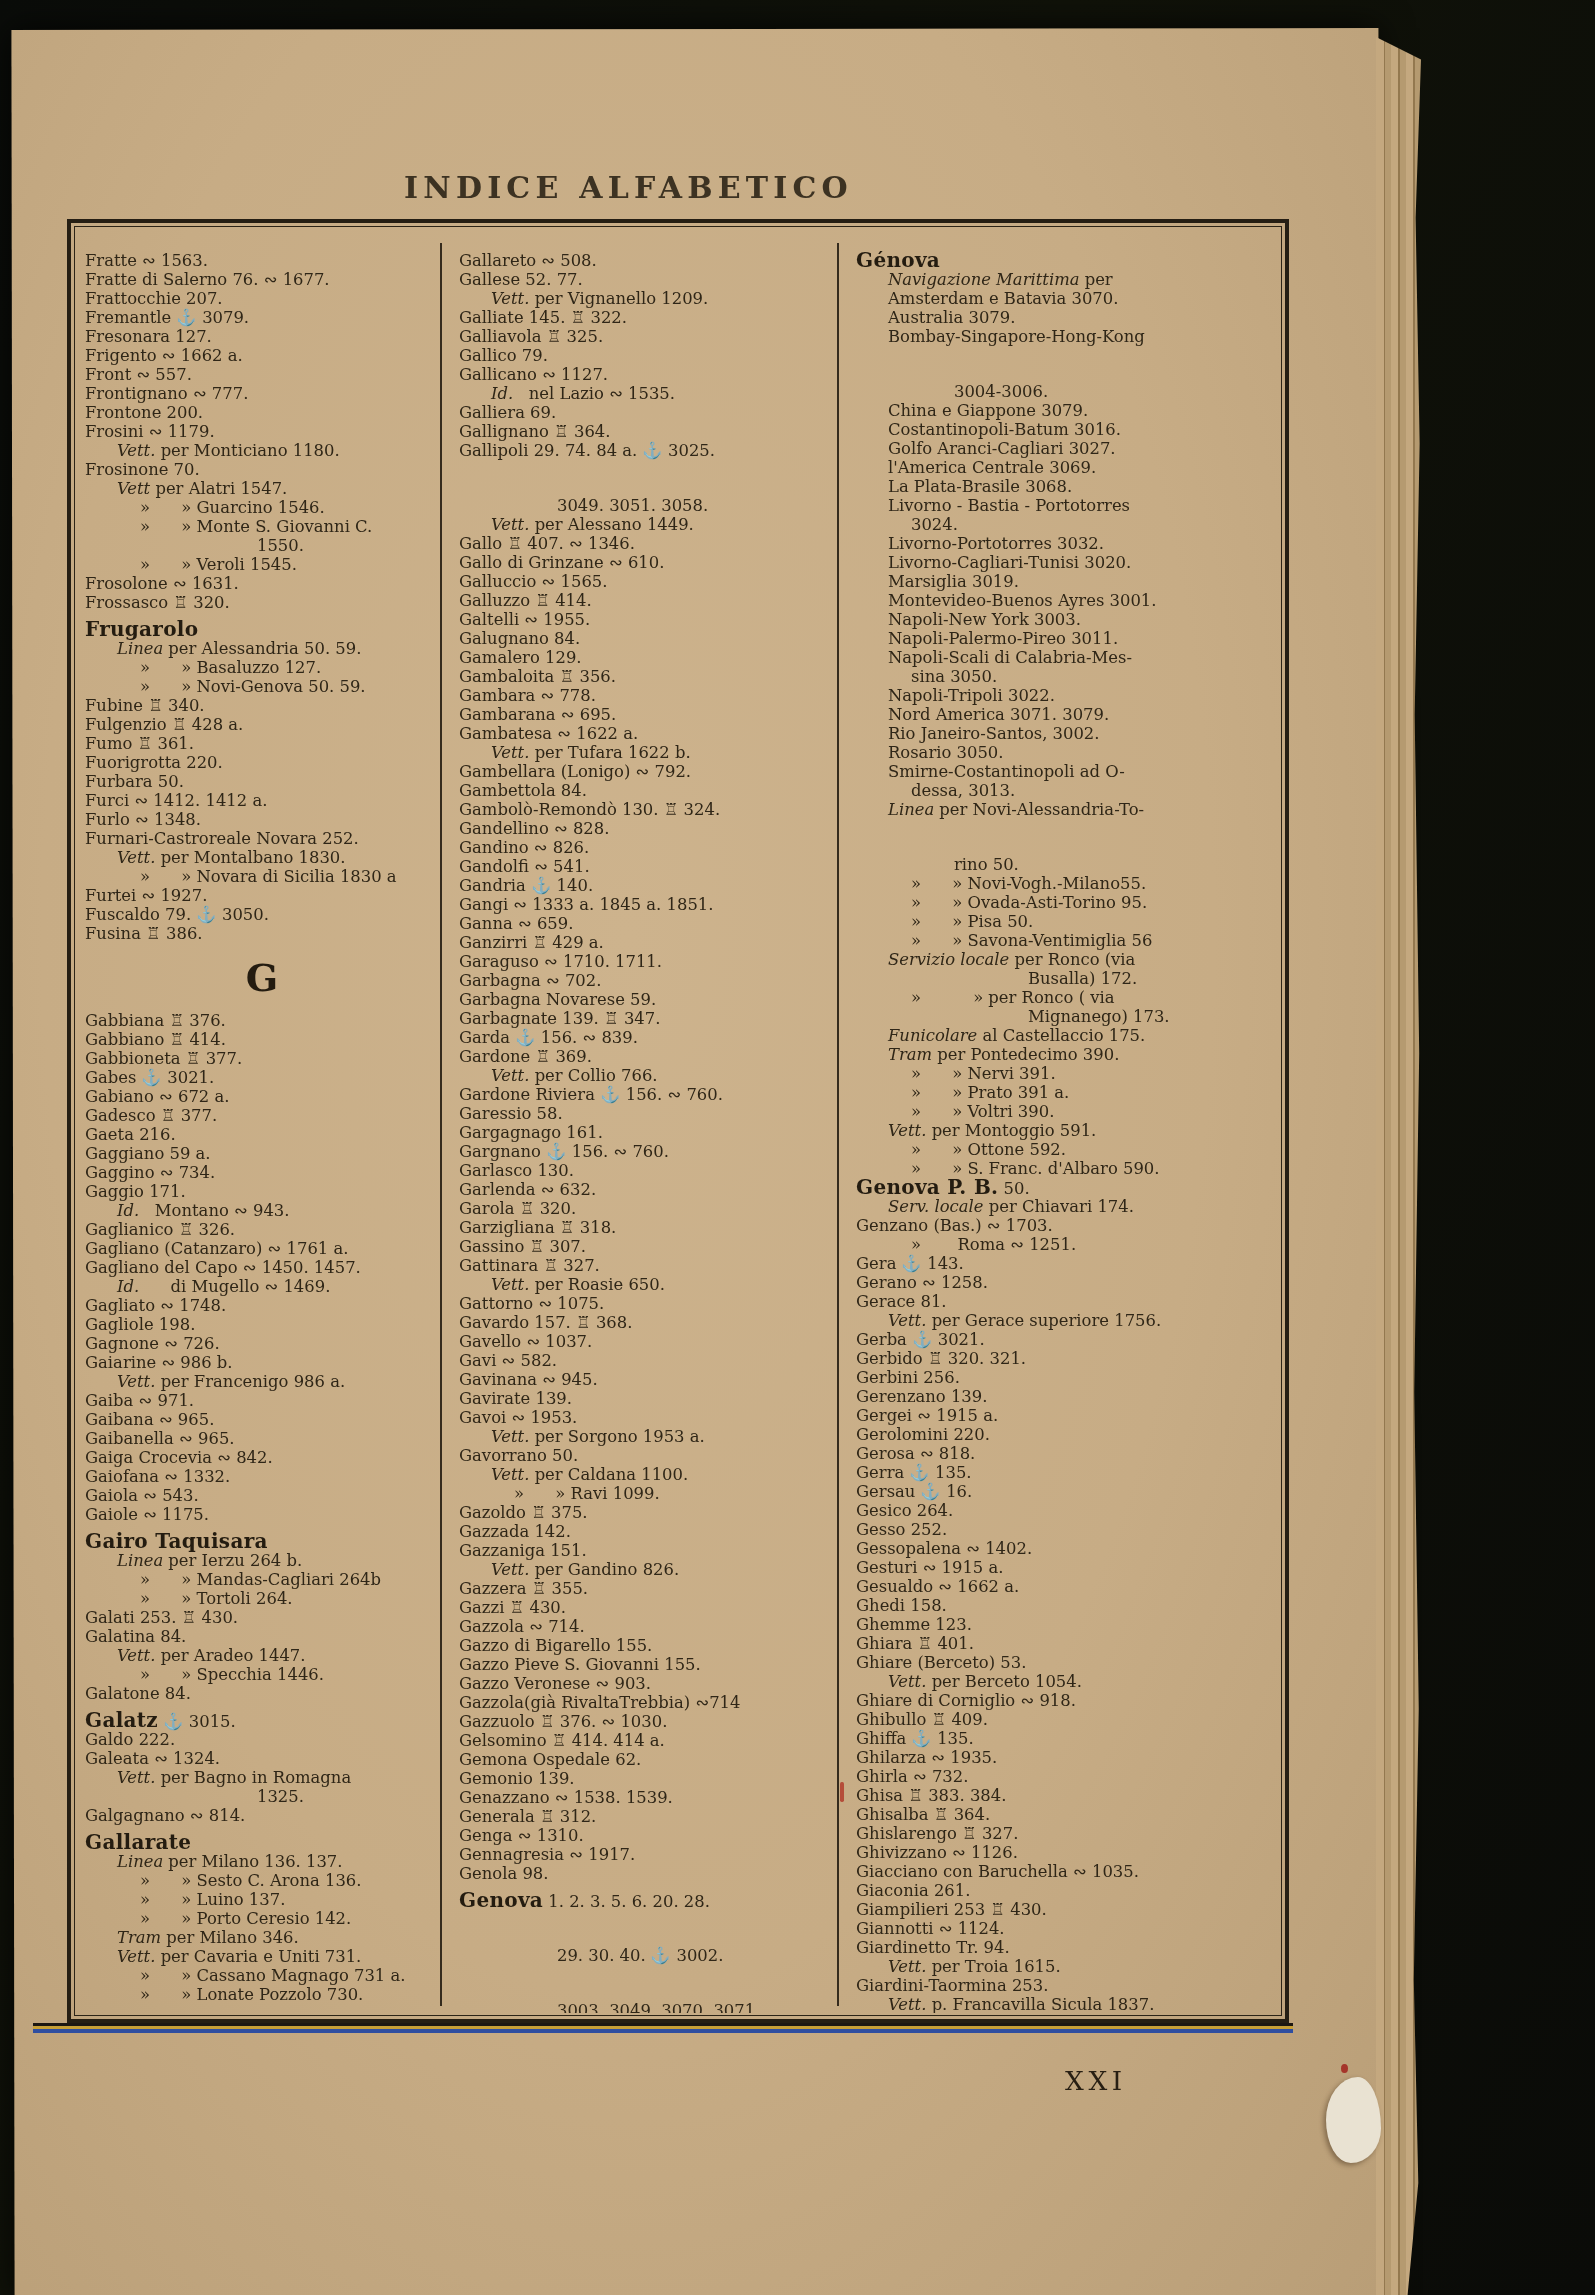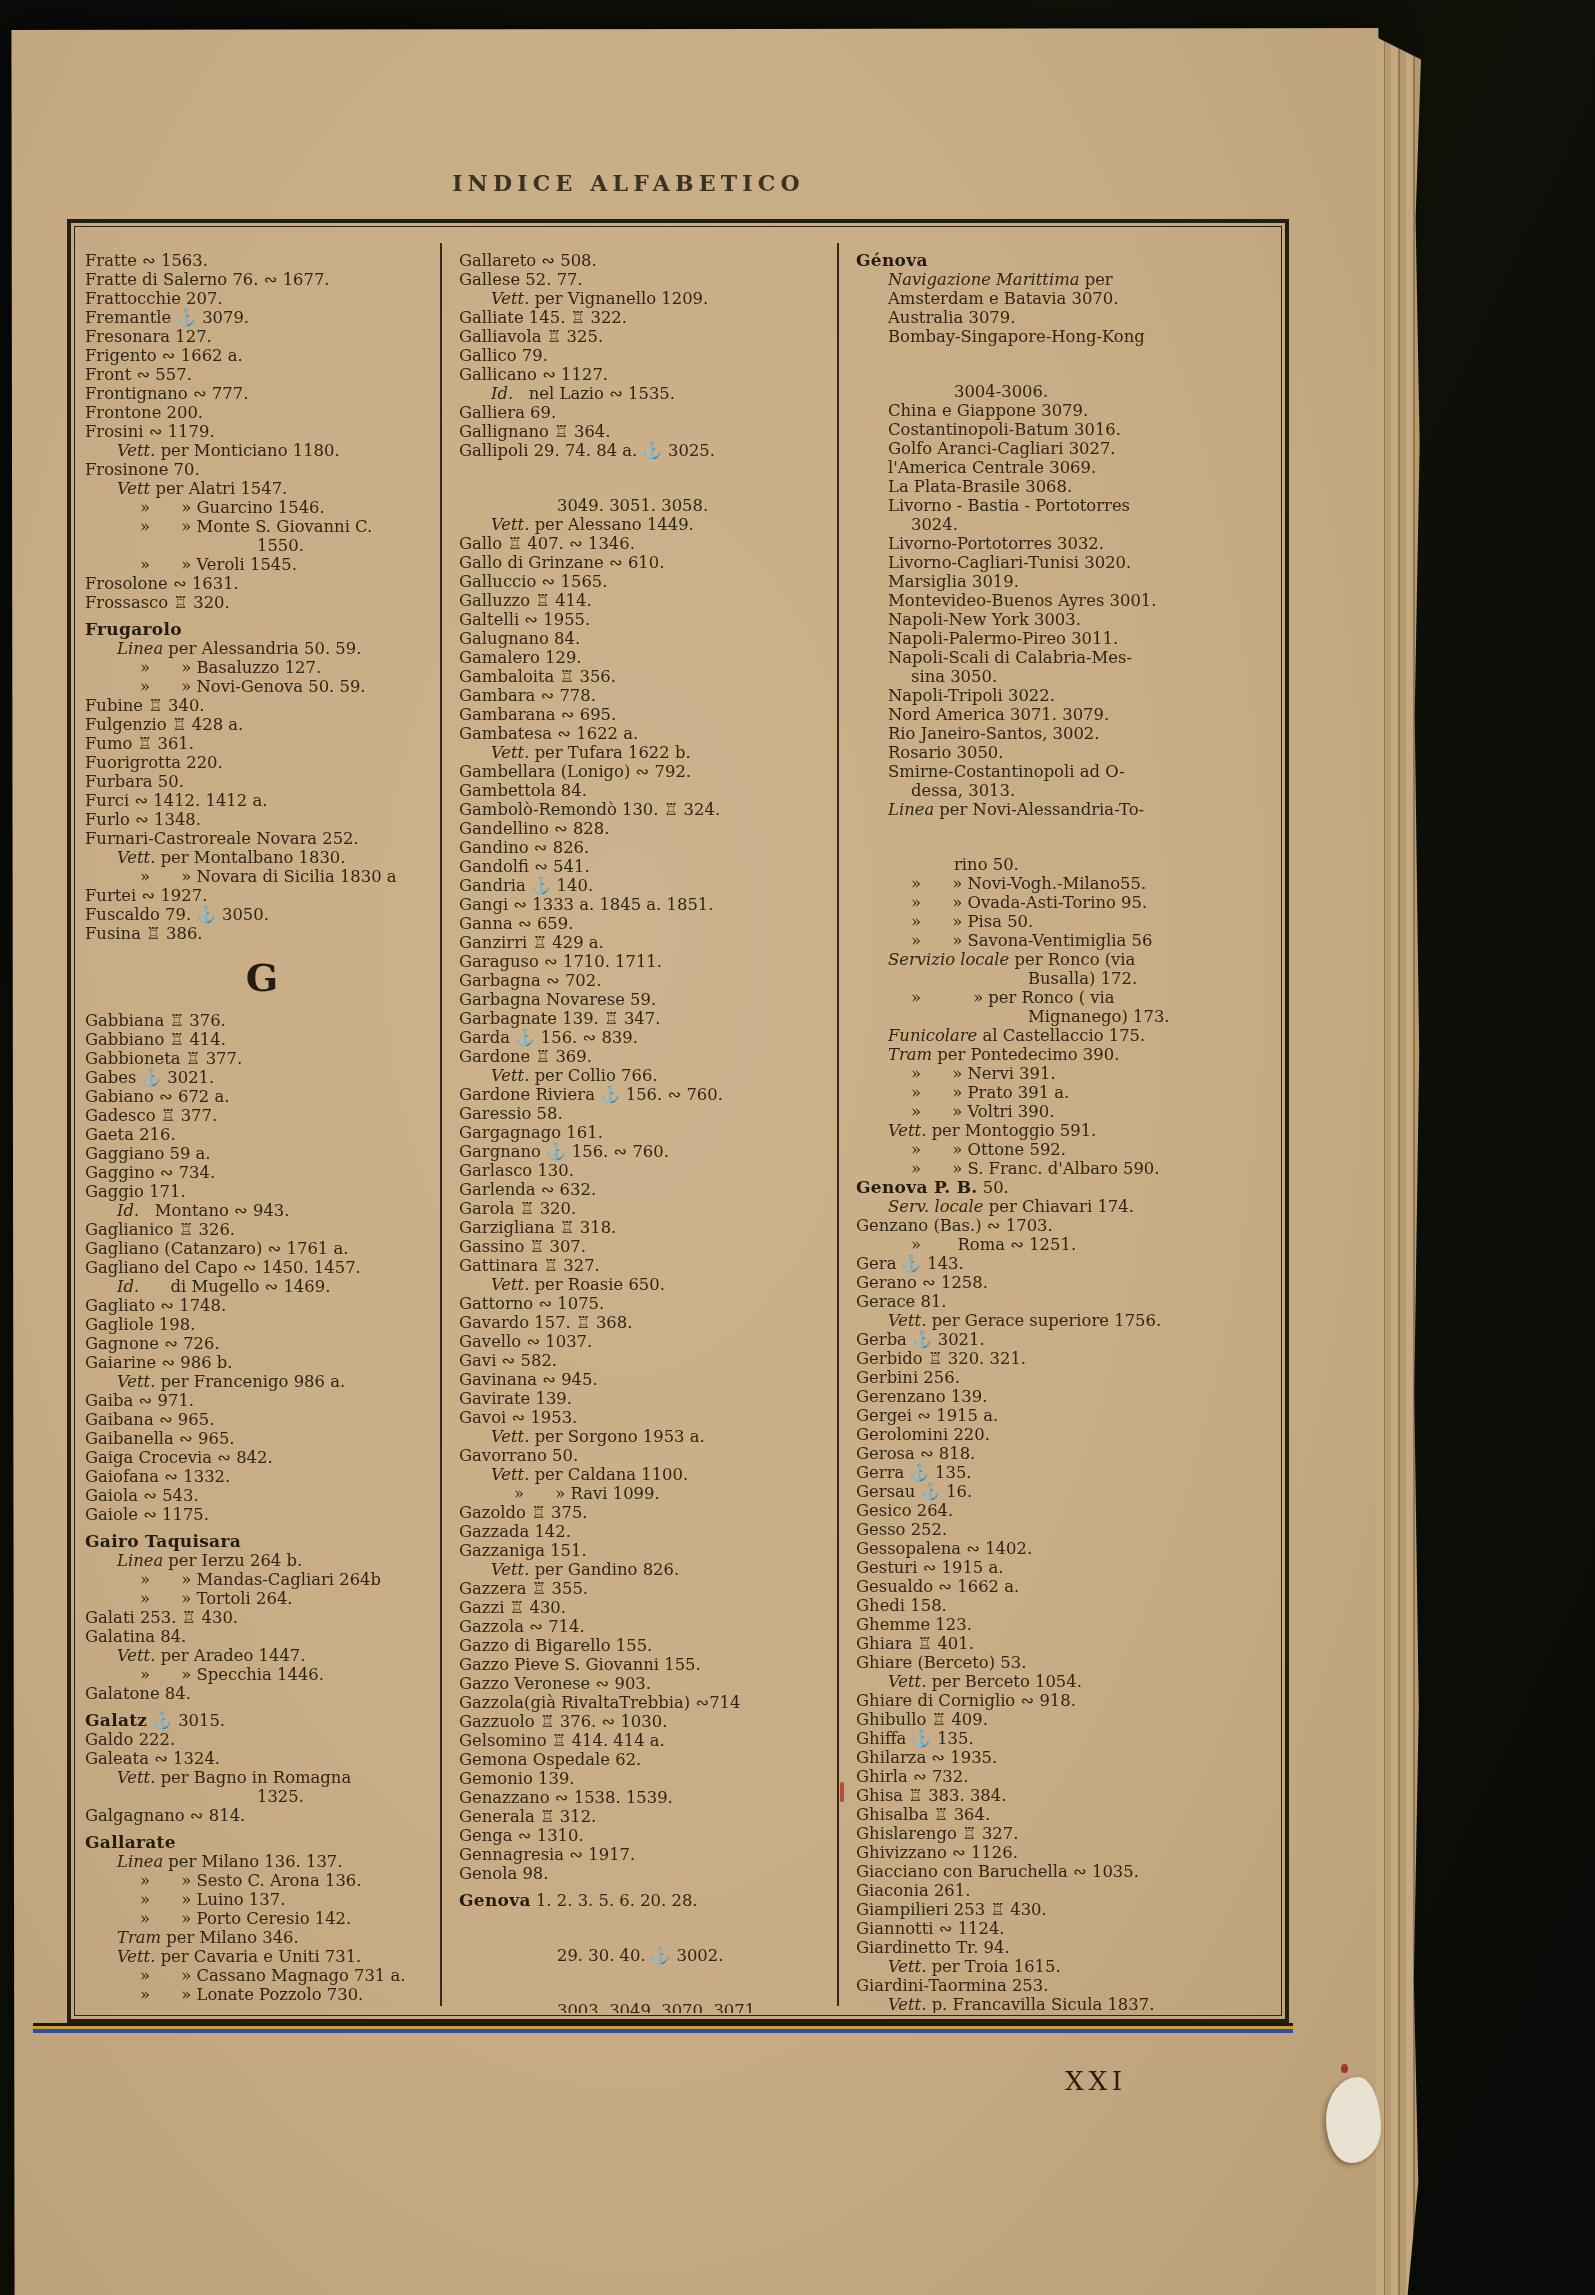--- a/index.html
+++ b/index.html
@@ -23,33 +23,33 @@
     border:4.6px solid #251e13;border-bottom-width:7.5px;}
   .frame::after{content:"";position:absolute;left:3.4px;top:3.4px;right:3.4px;bottom:3.4px;
     border:1.7px solid #2c2417;}
   .edge-lines{position:absolute;left:33px;top:2023px;width:1260px;height:9.8px;
     background:linear-gradient(#1c1712 0,#1c1712 3.4px,#c79f36 3.4px,#c79f36 5.7px,#2f4ea0 5.7px,#2f4ea0 9.8px);}
   .col-rule{position:absolute;top:243px;width:1.7px;height:1763px;background:#352b1d;}
   #rule1{left:440px;} #rule2{left:837px;}
   
   .header{position:absolute;left:68px;top:170px;width:1213px;text-align:center;
     padding-right:92px;box-sizing:border-box;
-    font-size:22px;letter-spacing:5.2px;color:#3c3222;font-weight:bold;}
+    font-size:30px;letter-spacing:5.2px;color:#3c3222;font-weight:bold;}
   .folio{position:absolute;left:1065px;top:2065px;font-size:26.4px;font-weight:normal;
     letter-spacing:4.6px;color:#281f13;}
   
   .col{position:absolute;top:251px;height:1762px;color:#2f2617;overflow:hidden;}
   #col0{left:85px;width:354px;}
   #col1{left:459px;width:374px;}
   #col2{left:856px;width:414px;}
   .line{height:19px;line-height:19px;font-size:16.4px;white-space:pre;}
   .ind1{padding-left:32px;} .ind2{padding-left:55px;} .ind3{padding-left:98px;margin-top:36px;}
   .ind4{padding-left:172px;}
   .sp{margin-top:8px;}
-  .bold{font-weight:bold;font-size:17px;letter-spacing:0.3px;color:#241c10;}
+  .bold{font-weight:bold;font-size:20px;letter-spacing:0.3px;color:#241c10;}
   .em{font-style:italic;font-weight:normal;margin-top:40px;}
   .letter{height:60px;line-height:60px;text-align:center;font-size:38px;
     font-weight:bold;color:#241c10;margin:4.6px 0 3.4px 0;}
 </style>
 </head>
 <body>
 
 <div id="canvas">
   <div class="sheet"></div>
   <div class="fore-edge"></div>

